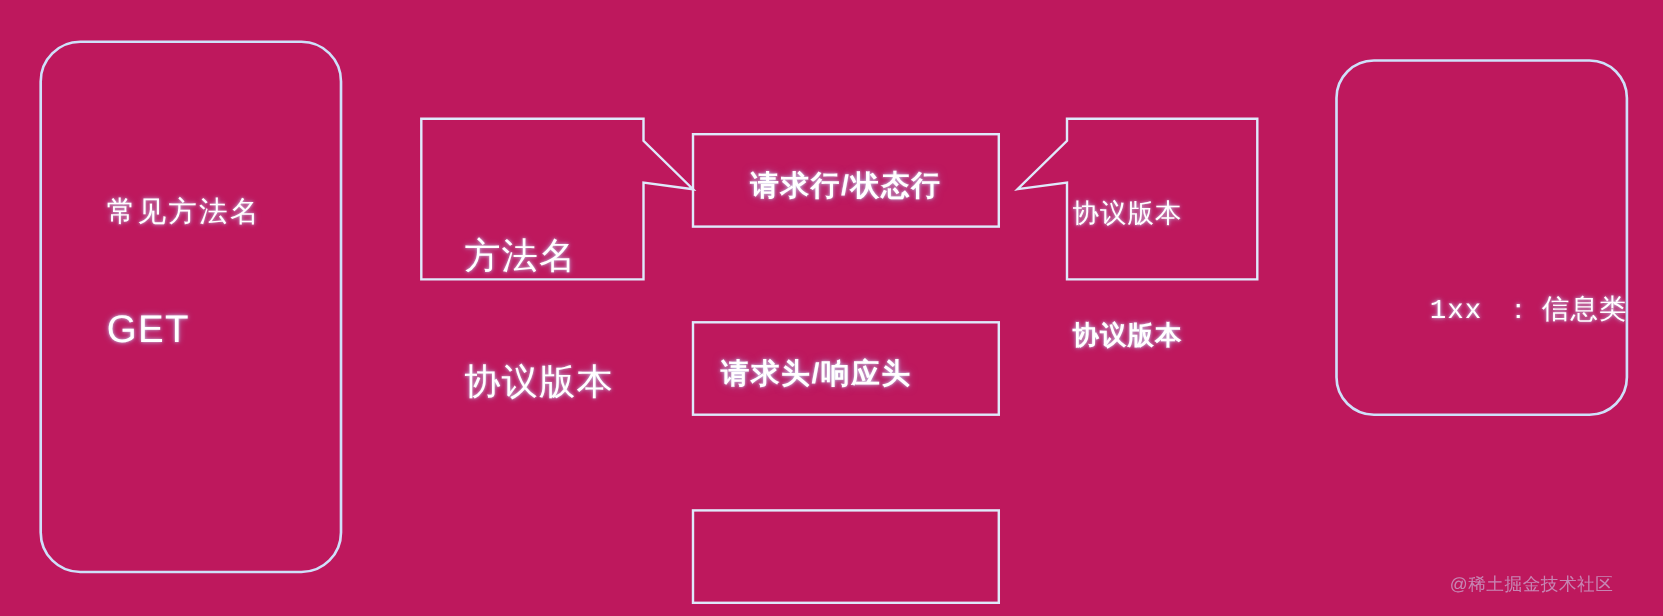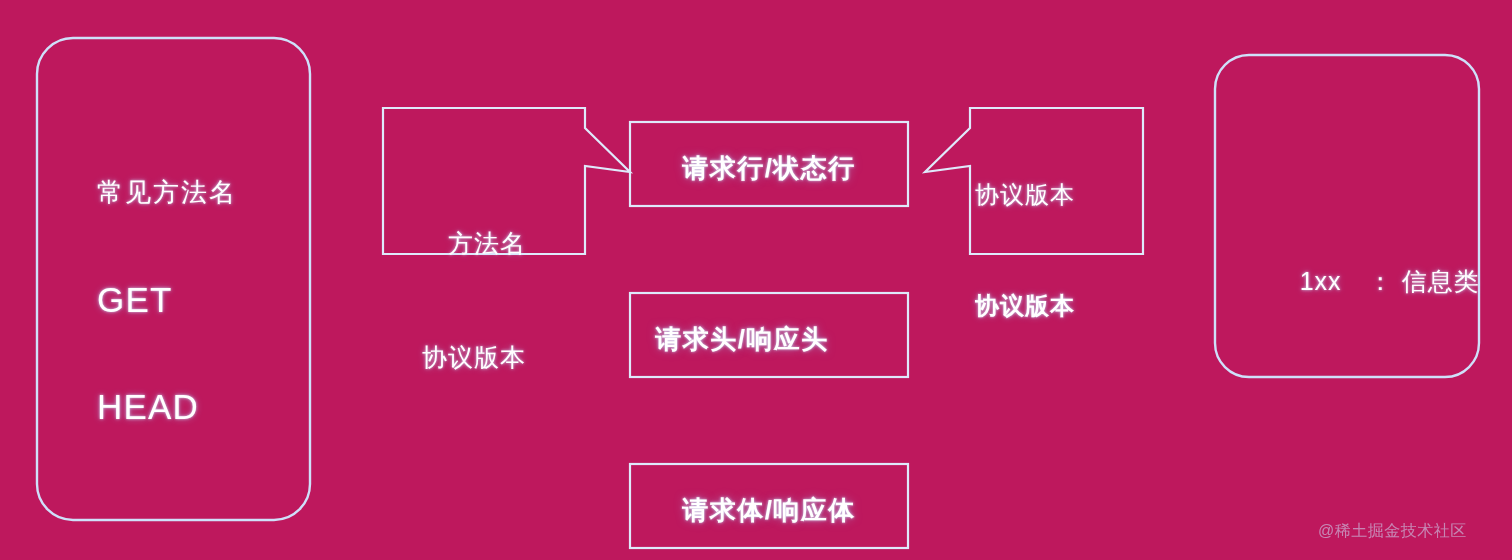--- a/index.html
+++ b/index.html
@@ -36,22 +36,22 @@
   #methods-text {
     left:97px; top:104px;
     font-size:27px;
     line-height:35.6px;
   }
   #methods-text .hd { font-size:26px; letter-spacing:2px; }
   #methods-text .mn { font-size:35px; letter-spacing:1.2px; }
 
   
   #callout-left-text {
-    left:422px; top:148px;
-    font-size:25px; line-height:38px; letter-spacing:1px;text-align:right;
+    left:422px; top:138px;
+    font-size:33px; line-height:38px; letter-spacing:1px;
   }
 
   
   .center-label {
     position:absolute;
     color:#ffffff;
     font-weight:bold;
     font-size:26px;
     letter-spacing:1.5px;
     text-shadow:0 0 3px rgba(210,228,255,0.9), 0 0 8px rgba(150,195,255,0.5);
@@ -67,21 +67,21 @@
     font-weight:bold;
   }
   #callout-right-text .plain { font-weight:normal; }
 
   
   #status-text {
     left:1252px; top:108px;
     font-size:25px; line-height:38.5px; letter-spacing:1px;
   }
   #status-text .row { display:block; }
-  #status-text .code { display:inline-block; width:68px; }
+  #status-text .code { display:inline-block; width:68px;font-family:Liberation Mono, monospace; }
   #status-text .sep  { display:inline-block; width:34px; }
 
   
   #watermark {
     position:absolute;
     left:1318px; top:521px;
     color:rgba(205,224,250,0.55);
     font-size:16px;
     letter-spacing:0.5px;
     text-shadow:none;
@@ -119,37 +119,35 @@
     <rect class="stroke" x="630" y="293" width="278" height="84"></rect>
 
     <rect class="stroke" x="630" y="464" width="278" height="84"></rect>
 
     <rect class="stroke-soft" x="1215" y="55" width="264" height="322" rx="34" ry="34"></rect>
   </svg>
 
   <div class="txt" id="methods-text">
     <div class="hd">常见方法名</div>
     <div class="mn">GET</div>
-    <div class="mn">HEAD</div>
     
     
     
     
     
     
   </div>
 
   <div class="txt" id="callout-left-text">
     <div>方法名</div>
     <div>协议版本</div>
   </div>
 
   <div class="center-label" id="line-label">请求行/状态行</div>
   <div class="center-label" id="header-label">请求头/响应头</div>
-  <div class="center-label" id="body-label">请求体/响应体</div>
 
   <div class="txt" id="callout-right-text">
     <div class="plain">协议版本</div>
     <div>协议版本</div>
   </div>
 
   <div class="txt" id="status-text">
 
     <span class="row">
       <span class="code">1xx</span><span class="sep">：</span><span>信息类</span>

